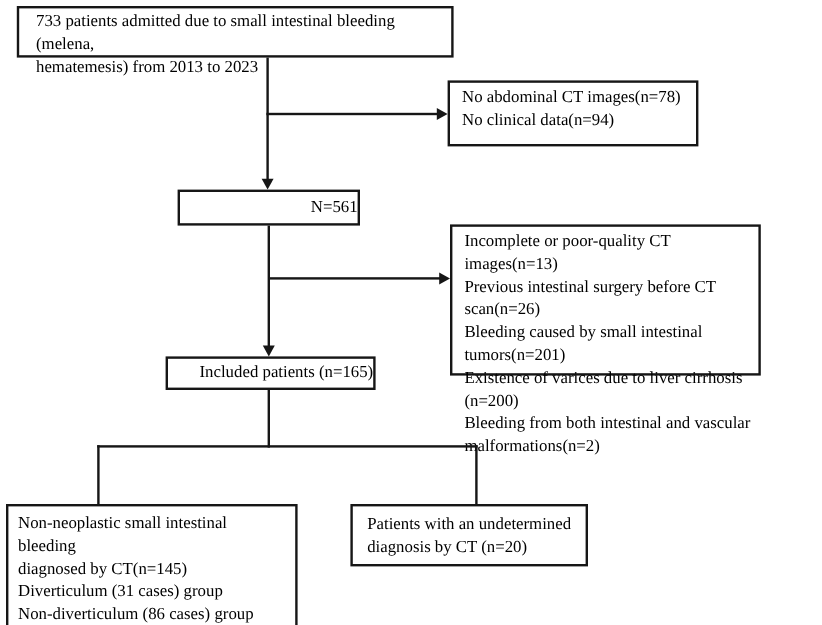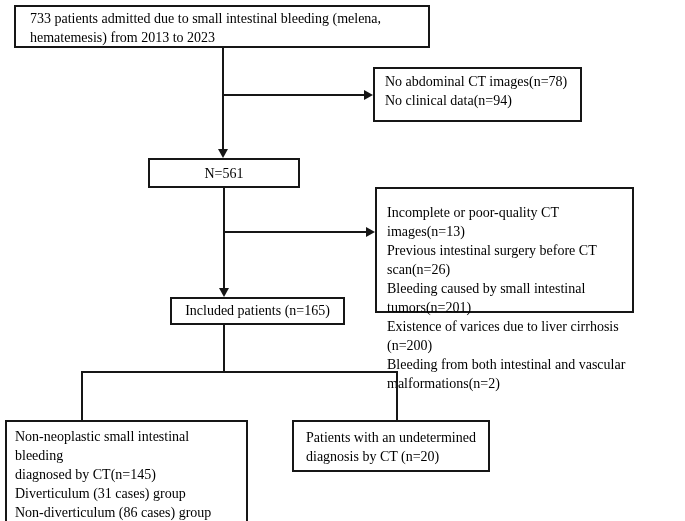--- a/index.html
+++ b/index.html
@@ -31,27 +31,27 @@
     border-right: 5px solid transparent;
     border-top: 9px solid #161616;
   }
   .arrow-right {
     position: absolute;
     width: 0; height: 0;
     border-top: 5px solid transparent;
     border-bottom: 5px solid transparent;
     border-left: 9px solid #161616;
   }
-  .center { text-align: center; }
+  .center { text-align: right; }
 
-  #box-admitted      { left: 14px;  top: 5px;   width: 416px; height: 43px;  padding: 2px 8px 0 14px; }
+  #box-admitted      { left: 14px;  top: 5px;   width: 364px; height: 43px;  padding: 2px 8px 0 14px; }
   #box-exclusion1    { left: 373px; top: 67px;  width: 209px; height: 55px;  padding: 3px 4px 0 10px; font-family: Liberation Serif, serif; }
   #box-n561          { left: 148px; top: 158px; width: 152px; height: 30px;  padding-top: 4px; }
-  #box-exclusion2    { left: 375px; top: 187px; width: 259px; height: 126px; padding: 14px 6px 0 10px; }
-  #box-included      { left: 138px; top: 297px; width: 175px; height: 28px;  padding-top: 2px; margin-left: 32px; }
+  #box-exclusion2    { left: 375px; top: 187px; width: 259px; height: 126px; padding: 3px 6px 0 10px; }
+  #box-included      { left: 138px; top: 297px; width: 175px; height: 28px;  padding-top: 2px; }
   #box-nonneoplastic { left: 5px;   top: 420px; width: 243px; height: 107px;  padding: 5px 6px 0 8px; }
   #box-undetermined  { left: 292px; top: 420px; width: 198px; height: 52px;  padding: 6px 6px 0 12px; }
 </style>
 </head>
 <body>
 
 <div id="canvas">
 
   <div class="box" id="box-admitted">
     <div>733 patients admitted due to small intestinal bleeding (melena,</div>

